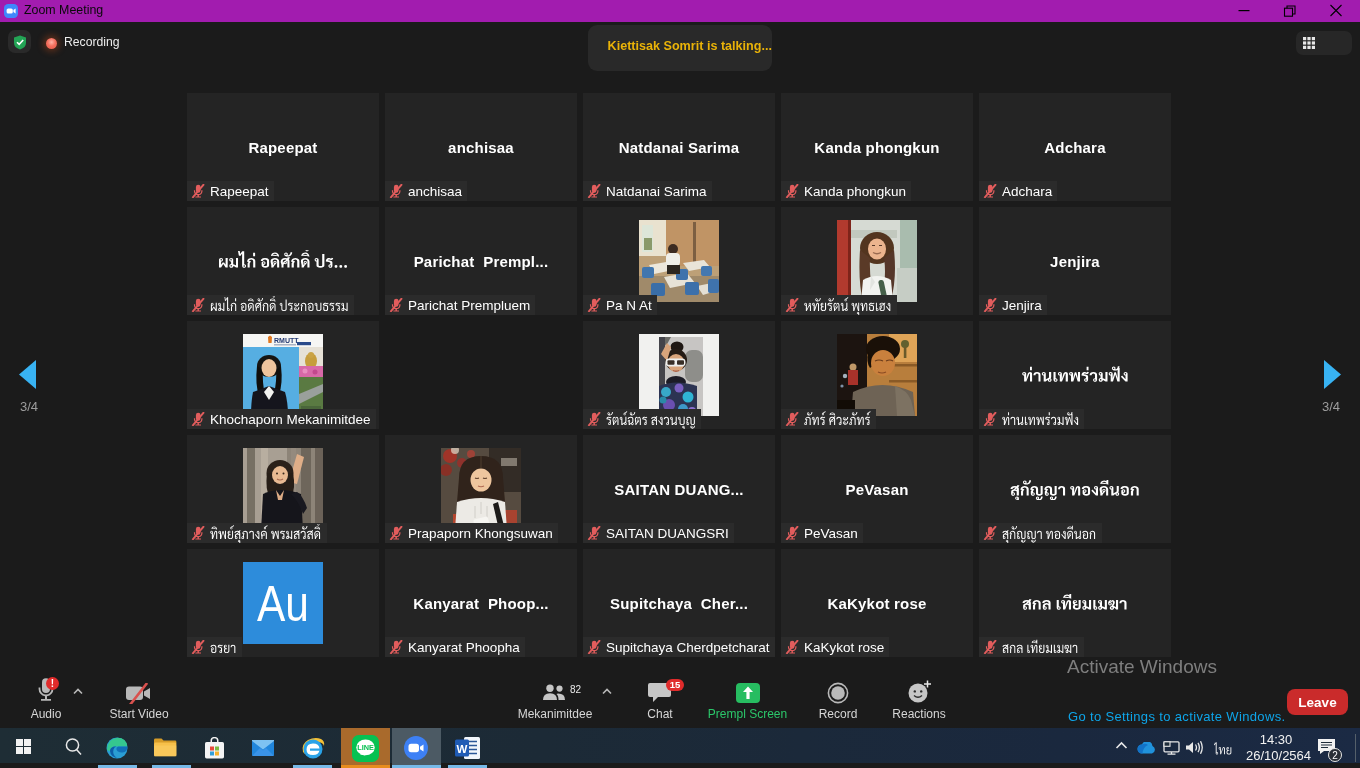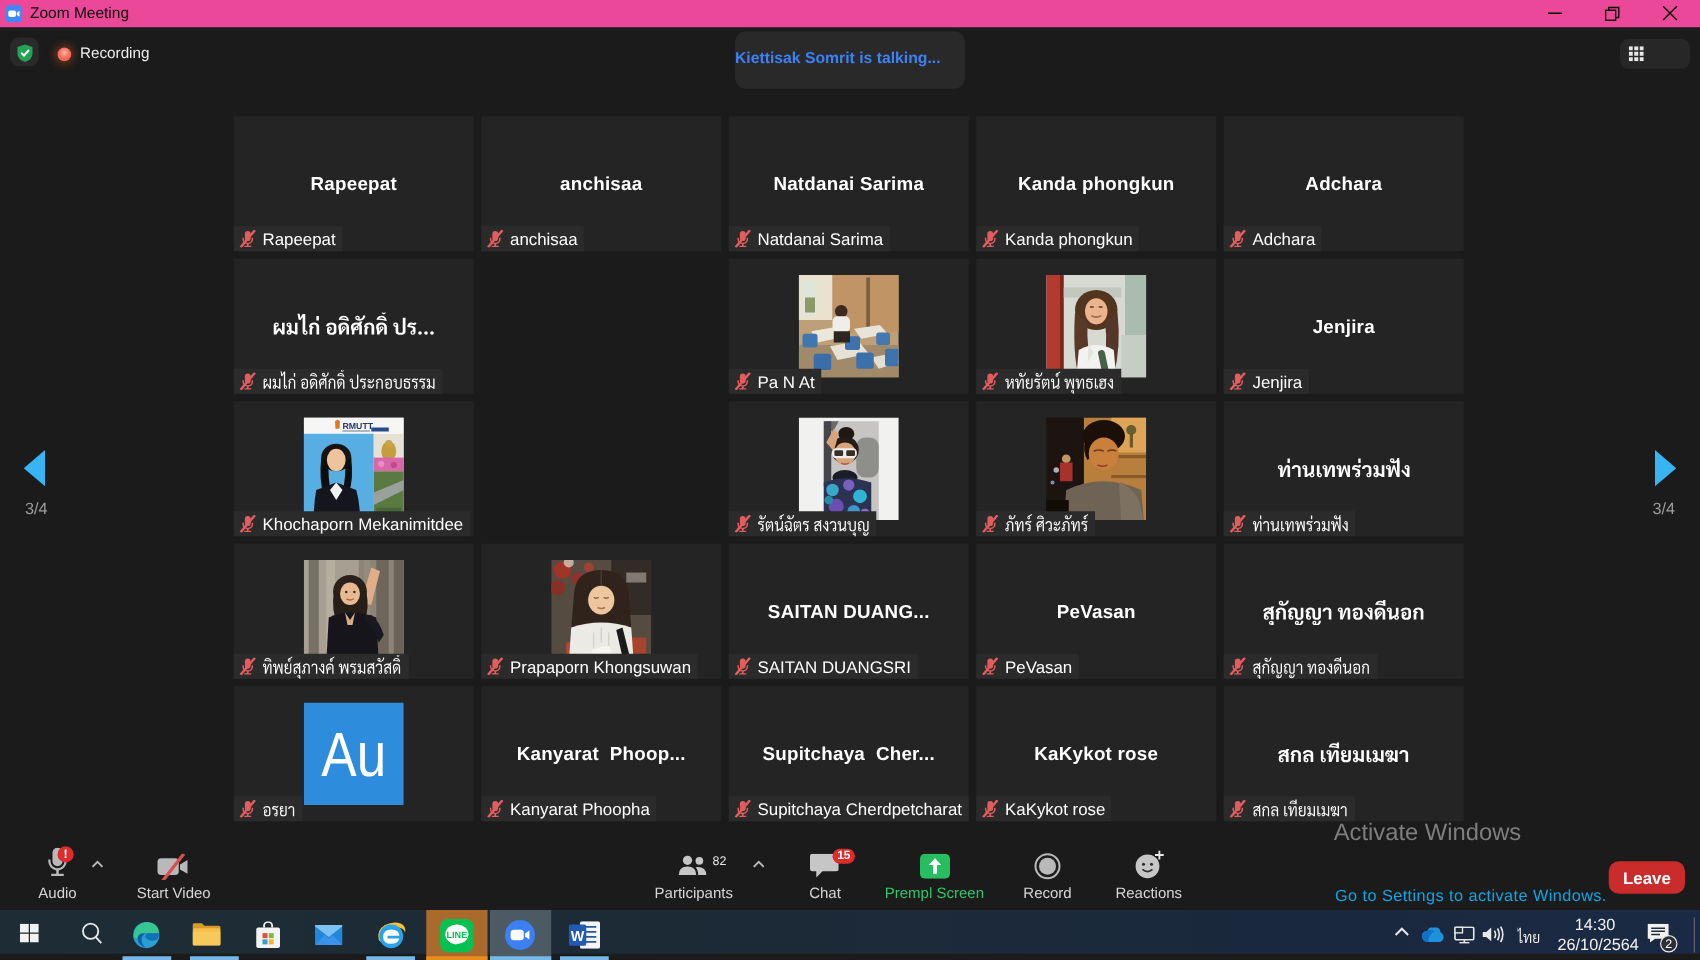--- a/index.html
+++ b/index.html
@@ -1,16 +1,16 @@
 <!DOCTYPE html>
 <html><head><meta charset="utf-8"><title>Zoom Meeting</title><style>
 html,body{margin:0;padding:0;width:1360px;height:768px;overflow:hidden;background:#1b1b1b;font-family:"Liberation Sans",sans-serif;}
 *{box-sizing:border-box}
 .abs{position:absolute}
-#titlebar{position:absolute;left:0;top:0;width:1360px;height:22px;background:#ec4899;text-align:right;}
+#titlebar{position:absolute;left:0;top:0;width:1360px;height:22px;background:#a21caf;text-align:right;}
 #titletext{position:absolute;left:24px;top:3px;font-size:12.4px;color:#0a0a0a;}
 #stage{position:absolute;left:0;top:22px;width:1360px;height:706px;background:#1b1b1b;}
 .tile{position:absolute;width:192px;height:108px;background:#242424;}
 .nm{position:absolute;left:0;top:0;width:100%;height:100%;display:flex;align-items:center;justify-content:center;color:#fff;font-size:15px;font-weight:bold;letter-spacing:.2px}
 .lb{position:absolute;left:0;bottom:0;height:20px;background:#2b2b2b;display:flex;align-items:center;padding:0 5px 0 4px;color:#fff;font-size:13.5px;white-space:nowrap;max-width:192px}
 .lb svg.mic{margin-right:5px;flex:none}
 .ph{position:absolute;left:56px;top:13px;width:80px;height:82px}
 .tbitem{position:absolute;text-align:center;color:#d6d6d6;font-size:12px}
 #taskbar{position:absolute;left:0;top:728px;width:1360px;height:35px;background:linear-gradient(90deg,#1e2d35 0%,#1c2a36 40%,#1a283e 78%,#1b2a44 100%);}
 .tline{position:absolute;top:37px;height:2.5px;background:#76b9e8}
@@ -34,21 +34,21 @@
     </svg>
 </div>
 <div id="stage">
 <div class="abs" style="left:8px;top:8px;width:23px;height:23px;background:#2a2a2a;border-radius:7px"></div>
 <svg class="abs" style="left:13px;top:13px" width="14" height="15" viewBox="0 0 14 15">
       <path d="M7 0.5 L13 2.5 L13 8 Q13 12.5 7 14.5 Q1 12.5 1 8 L1 2.5 Z" fill="#23a455"></path>
       <path d="M4 7.2 L6.2 9.4 L10.2 5" stroke="#fff" stroke-width="1.6" fill="none"></path>
     </svg>
 <div class="abs" style="left:46px;top:16px;width:11px;height:11px;border-radius:50%;background:radial-gradient(circle at 50% 38%,#ffb4a6 0%,#f4705e 45%,#e85a48 100%);box-shadow:0 0 6px 3px rgba(200,80,30,.35)"></div>
 <div class="abs" style="left:64px;top:13px;font-size:12.2px;color:#ededed">Recording</div>
-<div class="abs" style="left:588px;top:3px;width:184px;height:46px;background:#292929;border-radius:9px;text-align:left;line-height:43px;color:#3b82f6;font-size:12.6px;font-weight:bold">Kiettisak Somrit is talking...</div>
+<div class="abs" style="left:588px;top:3px;width:184px;height:46px;background:#292929;border-radius:9px;text-align:right;line-height:43px;color:#eab308;font-size:12.6px;font-weight:bold">Kiettisak Somrit is talking...</div>
 <div class="abs" style="left:1296px;top:9px;width:56px;height:24px;background:#272727;border-radius:7px"></div>
 <svg class="abs" style="left:1303px;top:15px" width="12" height="12" viewBox="0 0 12 12">
       <g fill="#e8e8e8">
         <rect x="0" y="0" width="3.2" height="3.2"></rect>
         <rect x="4.4" y="0" width="3.2" height="3.2"></rect>
         <rect x="8.8" y="0" width="3.2" height="3.2"></rect>
         <rect x="0" y="4.4" width="3.2" height="3.2"></rect>
         <rect x="4.4" y="4.4" width="3.2" height="3.2"></rect>
         <rect x="8.8" y="4.4" width="3.2" height="3.2"></rect>
         <rect x="0" y="8.8" width="3.2" height="3.2"></rect>
@@ -130,20 +130,30 @@
             <path d="M2.9 6.2 L4.1 6.2 L4.1 7 A3.1 3.1 0 0 0 10.3 7 L10.3 6.2 L11.5 6.2 L11.5 7 A4.3 4.3 0 0 1 7.9 11.2 L7.9 12.6 L10 12.6 L10 13.6 L4.4 13.6 L4.4 12.6 L6.5 12.6 L6.5 11.2 A4.3 4.3 0 0 1 2.9 7 Z"></path>
             <rect x="6.25" y="-2" width="1.9" height="18" transform="rotate(40 7.2 7)"></rect>
           </g>
         </svg>
         <svg width="139" height="19" viewBox="0 -14.95 139 19" style="display:block">
           <g transform="scale(0.880,1)">
             <path d="M7.7 -8.1V0.0H6.4L4.3 -3.1L2.2 0.0H1.0V-6.7Q1.0 -7.4 1.4 -7.8Q1.8 -8.2 2.5 -8.2Q3.1 -8.2 3.6 -7.8Q4.0 -7.4 4.0 -6.8Q4.0 -6.1 3.6 -5.7Q3.2 -5.3 2.6 -5.3Q2.4 -5.3 2.2 -5.4V-1.7L3.9 -4.2H4.7L6.5 -1.7V-8.1ZM1.9 -6.8Q1.9 -6.5 2.1 -6.3Q2.3 -6.1 2.5 -6.1Q2.8 -6.1 3.0 -6.3Q3.2 -6.5 3.2 -6.8Q3.2 -7.1 3.0 -7.2Q2.8 -7.4 2.5 -7.4Q2.3 -7.4 2.1 -7.2Q1.9 -7.1 1.9 -6.8Z M16.3 -8.1V0.0H15.1Q14.5 -0.5 13.8 -0.9Q13.1 -1.4 12.4 -1.6Q12.4 -1.5 12.4 -1.4Q12.4 -0.7 12.0 -0.3Q11.5 0.1 10.8 0.1Q10.2 0.1 9.7 -0.3Q9.3 -0.7 9.3 -1.4Q9.3 -2.0 9.7 -2.4Q10.2 -2.9 10.9 -2.9Q11.0 -2.9 11.0 -2.8V-5.4Q10.8 -5.3 10.6 -5.3Q10.0 -5.3 9.6 -5.7Q9.2 -6.1 9.2 -6.8Q9.2 -7.4 9.6 -7.8Q10.1 -8.2 10.7 -8.2Q11.4 -8.2 11.8 -7.8Q12.2 -7.4 12.2 -6.7V-2.6Q13.0 -2.4 13.8 -2.0Q14.5 -1.7 15.1 -1.2V-8.1ZM10.6 -6.1Q10.9 -6.1 11.1 -6.3Q11.3 -6.5 11.3 -6.8Q11.3 -7.1 11.1 -7.2Q10.9 -7.4 10.6 -7.4Q10.4 -7.4 10.2 -7.2Q10.0 -7.1 10.0 -6.8Q10.0 -6.5 10.2 -6.3Q10.4 -6.1 10.6 -6.1ZM11.5 -1.4Q11.5 -1.7 11.3 -1.8Q11.1 -2.0 10.8 -2.0Q10.5 -2.0 10.3 -1.8Q10.1 -1.7 10.1 -1.4Q10.1 -1.1 10.3 -0.9Q10.5 -0.7 10.8 -0.7Q11.1 -0.7 11.3 -0.9Q11.5 -1.1 11.5 -1.4Z M22.4 -1.3Q22.4 -0.7 22.0 -0.3Q21.6 0.1 20.9 0.1Q20.3 0.1 19.8 -0.3Q19.4 -0.7 19.4 -1.3V-12.2L17.9 -10.0L16.9 -10.4Q16.9 -11.6 16.4 -13.9H17.3Q17.7 -12.4 17.7 -11.2L19.5 -13.7H20.6V-2.6Q20.8 -2.7 21.0 -2.7Q21.6 -2.7 22.0 -2.3Q22.4 -1.9 22.4 -1.3ZM21.7 -1.3Q21.7 -1.6 21.5 -1.8Q21.3 -1.9 21.0 -1.9Q20.7 -1.9 20.5 -1.8Q20.3 -1.6 20.3 -1.3Q20.3 -1.0 20.5 -0.8Q20.7 -0.6 21.0 -0.6Q21.3 -0.6 21.5 -0.8Q21.7 -1.0 21.7 -1.3Z M23.8 -3.5Q23.8 -4.0 24.1 -4.5Q24.4 -4.9 24.9 -5.1Q24.3 -5.3 23.4 -5.3Q23.4 -6.2 23.9 -6.8Q24.3 -7.5 25.0 -7.8Q25.8 -8.2 26.7 -8.2Q28.1 -8.2 29.0 -7.4Q29.8 -6.7 29.8 -5.4V0.0H28.6V-5.3Q28.6 -6.2 28.1 -6.7Q27.5 -7.2 26.6 -7.2Q25.9 -7.2 25.3 -6.9Q24.8 -6.6 24.5 -6.0Q25.0 -5.9 25.5 -5.7Q25.9 -5.5 26.2 -5.3V-5.0Q25.6 -4.9 25.3 -4.5Q25.0 -4.1 25.0 -3.6V0.0H23.8Z M28.5 -12.6H29.7V-9.6H28.5Z M41.4 -5.8V-1.8Q41.4 -0.9 40.6 -0.4Q39.9 0.1 38.5 0.1Q37.1 0.1 36.3 -0.4Q35.6 -0.9 35.6 -1.8V-4.1Q35.6 -4.7 36.0 -5.1Q36.4 -5.6 37.1 -5.6Q37.7 -5.6 38.2 -5.2Q38.6 -4.8 38.6 -4.1Q38.6 -3.5 38.2 -3.1Q37.8 -2.7 37.2 -2.7Q37.0 -2.7 36.8 -2.8V-2.0Q36.8 -1.4 37.2 -1.1Q37.7 -0.8 38.5 -0.8Q39.4 -0.8 39.8 -1.1Q40.2 -1.4 40.2 -2.0V-5.8Q40.2 -6.5 39.7 -6.8Q39.1 -7.2 38.2 -7.2Q37.3 -7.2 36.7 -6.9Q36.1 -6.5 36.0 -5.9H34.8Q34.9 -7.0 35.9 -7.6Q36.8 -8.2 38.2 -8.2Q39.7 -8.2 40.5 -7.5Q41.4 -6.9 41.4 -5.8ZM36.5 -4.1Q36.5 -3.9 36.7 -3.7Q36.9 -3.5 37.2 -3.5Q37.4 -3.5 37.6 -3.7Q37.8 -3.9 37.8 -4.1Q37.8 -4.4 37.6 -4.6Q37.4 -4.8 37.2 -4.8Q36.9 -4.8 36.7 -4.6Q36.5 -4.4 36.5 -4.1Z M49.7 -5.4V0.0H48.5V-5.3Q48.5 -6.2 48.0 -6.7Q47.4 -7.2 46.5 -7.2Q45.7 -7.2 45.2 -7.0Q44.7 -6.7 44.5 -6.2Q44.2 -5.8 44.2 -5.3Q44.2 -5.0 44.3 -4.7Q44.4 -4.3 44.5 -3.7Q44.7 -3.1 44.7 -2.8Q44.8 -2.4 44.8 -2.1V-1.9Q45.1 -2.3 45.9 -3.0L46.2 -3.3Q45.7 -3.4 45.4 -3.7Q45.1 -4.0 45.1 -4.5Q45.1 -5.1 45.5 -5.4Q45.9 -5.8 46.4 -5.8Q47.0 -5.8 47.3 -5.4Q47.7 -5.0 47.7 -4.5Q47.7 -3.9 47.4 -3.5Q47.0 -3.0 46.4 -2.4Q45.7 -1.7 45.3 -1.1Q44.9 -0.6 44.9 0.0H43.7V-2.0Q43.7 -2.3 43.4 -3.3Q43.2 -4.0 43.1 -4.5Q43.0 -5.0 43.0 -5.3Q43.0 -6.1 43.4 -6.8Q43.8 -7.4 44.6 -7.8Q45.4 -8.2 46.5 -8.2Q48.0 -8.2 48.8 -7.4Q49.7 -6.7 49.7 -5.4ZM46.4 -3.9Q46.7 -3.9 46.9 -4.1Q47.0 -4.3 47.0 -4.5Q47.0 -4.8 46.9 -4.9Q46.7 -5.1 46.4 -5.1Q46.2 -5.1 46.0 -4.9Q45.8 -4.8 45.8 -4.5Q45.8 -4.3 46.0 -4.1Q46.2 -3.9 46.4 -3.9Z M44.7 -10.1Q43.9 -10.1 43.3 -10.0Q43.3 -11.2 44.2 -11.9Q45.0 -12.5 46.3 -12.5Q47.7 -12.5 48.6 -11.7Q49.5 -10.8 49.7 -9.3Q48.6 -9.7 47.3 -9.9Q46.0 -10.1 44.7 -10.1ZM46.3 -11.8Q45.6 -11.8 45.1 -11.5Q44.6 -11.2 44.4 -10.8Q44.7 -10.8 45.2 -10.8Q46.1 -10.8 47.0 -10.7Q47.9 -10.5 48.6 -10.3Q48.3 -11.0 47.7 -11.4Q47.1 -11.8 46.3 -11.8Z M57.5 -7.3Q58.1 -6.6 58.1 -5.5V0.0H57.0V-5.4Q57.0 -6.0 56.6 -6.5Q56.1 -6.0 55.5 -5.6Q55.8 -5.4 56.0 -5.1Q56.1 -4.8 56.1 -4.4Q56.1 -3.9 55.8 -3.5Q55.4 -3.2 54.9 -3.2Q54.6 -3.2 54.3 -3.3Q54.0 -3.5 53.8 -3.7Q53.5 -3.3 53.3 -2.7Q53.1 -2.0 53.1 -1.5V0.0H52.0V-2.0Q52.0 -2.2 51.9 -2.6Q51.8 -3.0 51.7 -3.4Q51.3 -4.7 51.3 -5.3Q51.3 -6.6 52.3 -7.4Q53.2 -8.2 54.8 -8.2Q55.8 -8.2 56.6 -7.9Q56.9 -8.4 57.0 -8.8H58.4Q58.2 -8.1 57.5 -7.3ZM56.0 -7.0Q55.5 -7.2 54.8 -7.2Q53.7 -7.2 53.1 -6.7Q52.5 -6.1 52.5 -5.2Q52.5 -4.9 52.6 -4.4Q52.7 -3.9 52.7 -3.7L52.8 -3.3Q53.0 -4.2 53.4 -4.9Q53.8 -5.5 54.4 -5.6Q55.3 -6.3 56.0 -7.0ZM55.4 -4.4Q55.4 -4.7 55.3 -4.9Q55.1 -5.0 54.9 -5.0Q54.6 -5.0 54.4 -4.9Q54.3 -4.7 54.3 -4.4Q54.3 -4.2 54.4 -4.0Q54.6 -3.8 54.9 -3.8Q55.1 -3.8 55.3 -4.0Q55.4 -4.2 55.4 -4.4Z M60.2 -12.9Q60.2 -11.9 59.8 -11.1Q59.3 -10.3 58.5 -9.9Q57.7 -9.5 56.7 -9.5Q55.9 -9.5 55.3 -9.7Q54.7 -10.0 54.4 -10.4Q54.0 -10.8 54.0 -11.4Q54.0 -12.0 54.4 -12.3Q54.8 -12.7 55.4 -12.7Q56.0 -12.7 56.4 -12.3Q56.8 -12.0 56.8 -11.4Q56.8 -11.0 56.7 -10.8Q56.6 -10.5 56.4 -10.3Q56.5 -10.3 56.7 -10.3Q57.9 -10.3 58.5 -11.0Q59.2 -11.7 59.2 -12.9ZM55.4 -10.7Q55.7 -10.7 55.9 -10.9Q56.1 -11.1 56.1 -11.4Q56.1 -11.6 55.9 -11.8Q55.7 -12.0 55.4 -12.0Q55.1 -12.0 55.0 -11.8Q54.8 -11.6 54.8 -11.4Q54.8 -11.1 55.0 -10.9Q55.1 -10.7 55.4 -10.7Z M60.2 -3.5Q60.2 -4.0 60.5 -4.5Q60.8 -4.9 61.3 -5.1Q60.7 -5.3 59.8 -5.3Q59.8 -6.2 60.3 -6.8Q60.7 -7.5 61.4 -7.8Q62.2 -8.2 63.1 -8.2Q64.5 -8.2 65.4 -7.4Q66.2 -6.7 66.2 -5.4V0.0H65.0V-5.3Q65.0 -6.2 64.5 -6.7Q63.9 -7.2 63.0 -7.2Q62.3 -7.2 61.7 -6.9Q61.2 -6.6 60.9 -6.0Q61.4 -5.9 61.9 -5.7Q62.3 -5.5 62.6 -5.3V-5.0Q62.0 -4.9 61.7 -4.5Q61.4 -4.1 61.4 -3.6V0.0H60.2Z M74.5 -5.4V0.0H73.3V-5.3Q73.3 -6.2 72.7 -6.7Q72.2 -7.2 71.2 -7.2Q70.5 -7.2 70.0 -7.0Q69.5 -6.7 69.2 -6.2Q69.0 -5.8 69.0 -5.3Q69.0 -5.0 69.1 -4.7Q69.1 -4.3 69.3 -3.7Q69.4 -3.1 69.5 -2.8Q69.6 -2.4 69.6 -2.1V-1.9Q69.9 -2.3 70.7 -3.0L71.0 -3.3Q70.5 -3.4 70.2 -3.7Q69.9 -4.0 69.9 -4.5Q69.9 -5.1 70.3 -5.4Q70.6 -5.8 71.2 -5.8Q71.8 -5.8 72.1 -5.4Q72.5 -5.0 72.5 -4.5Q72.5 -3.9 72.1 -3.5Q71.8 -3.0 71.1 -2.4Q70.4 -1.7 70.1 -1.1Q69.7 -0.6 69.6 0.0H68.5V-2.0Q68.5 -2.3 68.2 -3.3Q68.0 -4.0 67.9 -4.5Q67.8 -5.0 67.8 -5.3Q67.8 -6.1 68.2 -6.8Q68.6 -7.4 69.4 -7.8Q70.2 -8.2 71.2 -8.2Q72.7 -8.2 73.6 -7.4Q74.5 -6.7 74.5 -5.4ZM71.2 -3.9Q71.5 -3.9 71.6 -4.1Q71.8 -4.3 71.8 -4.5Q71.8 -4.8 71.6 -4.9Q71.5 -5.1 71.2 -5.1Q70.9 -5.1 70.8 -4.9Q70.6 -4.8 70.6 -4.5Q70.6 -4.3 70.8 -4.1Q70.9 -3.9 71.2 -3.9Z M69.5 -10.1Q68.7 -10.1 68.1 -10.0Q68.1 -11.2 68.9 -11.9Q69.7 -12.5 71.1 -12.5Q72.5 -12.5 73.4 -11.7Q74.3 -10.8 74.4 -9.3Q73.4 -9.7 72.1 -9.9Q70.8 -10.1 69.5 -10.1ZM71.1 -11.8Q70.4 -11.8 69.9 -11.5Q69.4 -11.2 69.2 -10.8Q69.5 -10.8 70.0 -10.8Q70.9 -10.8 71.8 -10.7Q72.7 -10.5 73.4 -10.3Q73.1 -11.0 72.5 -11.4Q71.8 -11.8 71.1 -11.8Z M75.3 -17.1Q75.3 -16.5 74.9 -16.2Q74.6 -15.9 73.8 -15.6L73.2 -15.5Q73.5 -15.3 73.6 -15.1Q73.7 -14.9 73.7 -14.6Q73.7 -14.1 73.4 -13.8Q73.1 -13.5 72.6 -13.5Q72.0 -13.5 71.7 -13.8Q71.4 -14.1 71.4 -14.6Q71.4 -15.1 71.7 -15.4Q72.0 -15.7 72.3 -15.9Q72.7 -16.0 73.3 -16.2Q73.9 -16.4 74.1 -16.5Q74.4 -16.7 74.4 -17.1ZM73.1 -14.5Q73.1 -14.7 72.9 -14.9Q72.8 -15.0 72.6 -15.0Q72.4 -15.0 72.2 -14.9Q72.1 -14.7 72.1 -14.5Q72.1 -14.3 72.2 -14.2Q72.4 -14.0 72.6 -14.0Q72.8 -14.0 72.9 -14.2Q73.1 -14.3 73.1 -14.5Z M87.1 -11.4V-1.8Q87.1 -0.9 86.3 -0.4Q85.5 0.1 84.1 0.1Q82.7 0.1 81.9 -0.4Q81.1 -0.9 81.1 -1.8V-5.4Q80.9 -5.3 80.7 -5.3Q80.0 -5.3 79.6 -5.7Q79.2 -6.1 79.2 -6.8Q79.2 -7.4 79.7 -7.8Q80.1 -8.2 80.7 -8.2Q81.4 -8.2 81.8 -7.8Q82.2 -7.4 82.2 -6.7V-1.9Q82.2 -1.4 82.7 -1.1Q83.2 -0.8 84.1 -0.8Q84.9 -0.8 85.4 -1.1Q85.9 -1.4 85.9 -1.9V-11.4ZM80.7 -6.1Q81.0 -6.1 81.1 -6.3Q81.3 -6.5 81.3 -6.8Q81.3 -7.1 81.1 -7.2Q81.0 -7.4 80.7 -7.4Q80.4 -7.4 80.2 -7.2Q80.0 -7.1 80.0 -6.8Q80.0 -6.5 80.2 -6.3Q80.4 -6.1 80.7 -6.1Z M89.8 -6.4Q91.4 -6.2 92.5 -5.7Q93.6 -5.2 93.6 -4.5V-1.3Q93.6 -0.7 93.2 -0.3Q92.7 0.1 92.1 0.1Q91.4 0.1 91.0 -0.3Q90.6 -0.7 90.6 -1.3Q90.6 -1.9 91.0 -2.3Q91.4 -2.7 92.0 -2.7Q92.2 -2.7 92.4 -2.6V-4.3Q92.4 -4.7 91.4 -5.1Q90.3 -5.4 88.6 -5.6Q88.6 -6.9 89.1 -7.5Q89.7 -8.2 90.6 -8.2Q90.9 -8.2 91.3 -8.1Q91.6 -8.1 92.1 -7.9Q92.8 -7.7 92.9 -7.7Q93.1 -7.7 93.2 -7.9Q93.4 -8.0 93.4 -8.3L94.3 -8.0Q94.2 -7.4 93.8 -7.1Q93.5 -6.8 93.1 -6.8Q92.9 -6.8 92.6 -6.8Q92.3 -6.9 92.0 -7.0Q91.9 -7.0 91.5 -7.1Q91.0 -7.2 90.7 -7.2Q90.4 -7.2 90.1 -7.0Q89.9 -6.8 89.8 -6.4ZM92.7 -1.3Q92.7 -1.6 92.5 -1.8Q92.3 -1.9 92.0 -1.9Q91.7 -1.9 91.5 -1.8Q91.4 -1.6 91.4 -1.3Q91.4 -1.0 91.5 -0.8Q91.7 -0.6 92.0 -0.6Q92.3 -0.6 92.5 -0.8Q92.7 -1.0 92.7 -1.3Z M95.5 -6.4Q95.5 -7.0 95.9 -7.4Q96.3 -7.8 97.0 -7.8Q97.6 -7.8 98.0 -7.4Q98.4 -7.0 98.4 -6.4Q98.4 -5.8 98.0 -5.5Q98.1 -5.4 98.2 -5.4Q99.2 -5.4 99.7 -6.1Q100.3 -6.7 100.3 -7.9H101.5Q101.4 -6.9 101.1 -6.2Q100.7 -5.4 99.9 -5.0Q99.2 -4.5 98.2 -4.5Q97.4 -4.5 96.8 -4.8Q96.2 -5.0 95.9 -5.4Q95.5 -5.8 95.5 -6.4ZM97.6 -6.4Q97.6 -6.7 97.4 -6.9Q97.3 -7.1 97.0 -7.1Q96.7 -7.1 96.5 -6.9Q96.3 -6.7 96.3 -6.4Q96.3 -6.1 96.5 -6.0Q96.7 -5.8 97.0 -5.8Q97.3 -5.8 97.4 -6.0Q97.6 -6.1 97.6 -6.4ZM95.5 -2.1Q95.5 -2.7 95.9 -3.2Q96.3 -3.6 97.0 -3.6Q97.6 -3.6 98.0 -3.2Q98.4 -2.7 98.4 -2.1Q98.4 -1.5 98.0 -1.2Q98.1 -1.2 98.2 -1.2Q99.2 -1.2 99.7 -1.8Q100.3 -2.5 100.3 -3.6H101.5Q101.4 -2.7 101.1 -1.9Q100.7 -1.1 99.9 -0.7Q99.2 -0.3 98.2 -0.3Q97.4 -0.3 96.8 -0.5Q96.2 -0.7 95.9 -1.1Q95.5 -1.6 95.5 -2.1ZM97.6 -2.2Q97.6 -2.4 97.4 -2.6Q97.3 -2.8 97.0 -2.8Q96.7 -2.8 96.5 -2.6Q96.3 -2.4 96.3 -2.2Q96.3 -1.9 96.5 -1.7Q96.7 -1.5 97.0 -1.5Q97.3 -1.5 97.4 -1.7Q97.6 -1.9 97.6 -2.2Z M103.4 -3.5Q103.4 -4.0 103.7 -4.5Q104.0 -4.9 104.4 -5.1Q103.9 -5.3 102.9 -5.3Q103.0 -6.2 103.4 -6.8Q103.9 -7.5 104.6 -7.8Q105.4 -8.2 106.3 -8.2Q107.7 -8.2 108.5 -7.4Q109.4 -6.7 109.4 -5.4V0.0H108.2V-5.3Q108.2 -6.2 107.6 -6.7Q107.1 -7.2 106.2 -7.2Q105.5 -7.2 104.9 -6.9Q104.3 -6.6 104.1 -6.0Q104.6 -5.9 105.1 -5.7Q105.5 -5.5 105.7 -5.3V-5.0Q105.2 -4.9 104.9 -4.5Q104.6 -4.1 104.6 -3.6V0.0H103.4Z M117.6 -5.8V-1.8Q117.6 -0.9 116.8 -0.4Q116.0 0.1 114.7 0.1Q113.3 0.1 112.5 -0.4Q111.8 -0.9 111.8 -1.8V-4.1Q111.8 -4.7 112.2 -5.1Q112.6 -5.6 113.3 -5.6Q113.9 -5.6 114.3 -5.2Q114.7 -4.8 114.7 -4.1Q114.7 -3.5 114.4 -3.1Q114.0 -2.7 113.3 -2.7Q113.2 -2.7 112.9 -2.8V-2.0Q112.9 -1.4 113.4 -1.1Q113.9 -0.8 114.7 -0.8Q115.5 -0.8 116.0 -1.1Q116.4 -1.4 116.4 -2.0V-5.8Q116.4 -6.5 115.8 -6.8Q115.3 -7.2 114.4 -7.2Q113.5 -7.2 112.9 -6.9Q112.3 -6.5 112.2 -5.9H111.0Q111.1 -7.0 112.0 -7.6Q113.0 -8.2 114.4 -8.2Q115.8 -8.2 116.7 -7.5Q117.6 -6.9 117.6 -5.8ZM112.7 -4.1Q112.7 -3.9 112.9 -3.7Q113.0 -3.5 113.3 -3.5Q113.6 -3.5 113.8 -3.7Q114.0 -3.9 114.0 -4.1Q114.0 -4.4 113.8 -4.6Q113.6 -4.8 113.3 -4.8Q113.0 -4.8 112.9 -4.6Q112.7 -4.4 112.7 -4.1Z M126.6 -8.1V-1.8Q126.6 -0.9 125.8 -0.4Q125.1 0.1 123.7 0.1Q122.3 0.1 121.5 -0.4Q120.8 -0.9 120.8 -1.8V-5.4Q120.6 -5.3 120.4 -5.3Q119.7 -5.3 119.3 -5.7Q118.9 -6.1 118.9 -6.8Q118.9 -7.4 119.4 -7.8Q119.8 -8.2 120.4 -8.2Q121.1 -8.2 121.5 -7.8Q122.0 -7.4 122.0 -6.7V-1.9Q122.0 -1.4 122.4 -1.1Q122.9 -0.8 123.7 -0.8Q124.5 -0.8 125.0 -1.1Q125.4 -1.4 125.4 -1.9V-8.1ZM120.4 -6.1Q120.7 -6.1 120.8 -6.3Q121.0 -6.5 121.0 -6.8Q121.0 -7.1 120.8 -7.2Q120.7 -7.4 120.4 -7.4Q120.1 -7.4 119.9 -7.2Q119.7 -7.1 119.7 -6.8Q119.7 -6.5 119.9 -6.3Q120.1 -6.1 120.4 -6.1Z M128.7 -1.7V-4.5H129.9V-1.7Q129.9 -1.3 130.3 -1.1Q130.7 -0.8 131.5 -0.8Q132.2 -0.8 132.6 -1.1Q133.0 -1.3 133.0 -1.7V-4.1Q133.0 -4.4 132.8 -4.6Q132.6 -4.8 132.1 -4.9Q131.5 -5.1 130.4 -5.3Q129.3 -5.5 128.3 -5.6Q128.3 -6.8 128.9 -7.5Q129.6 -8.2 130.6 -8.2Q130.9 -8.2 131.3 -8.1Q131.7 -8.1 132.3 -7.9Q132.3 -7.9 132.7 -7.8Q133.0 -7.7 133.2 -7.7Q133.7 -7.7 133.8 -8.2L134.7 -8.0Q134.6 -7.4 134.2 -7.1Q133.9 -6.8 133.4 -6.8Q133.0 -6.8 132.1 -7.0Q132.0 -7.0 131.5 -7.1Q131.0 -7.2 130.7 -7.2Q130.3 -7.2 130.0 -7.0Q129.7 -6.8 129.7 -6.4Q130.6 -6.3 131.6 -6.1Q132.6 -5.9 133.1 -5.7Q134.2 -5.2 134.2 -4.4V-1.7Q134.2 -0.8 133.5 -0.3Q132.7 0.1 131.5 0.1Q130.2 0.1 129.4 -0.3Q128.7 -0.8 128.7 -1.7Z M137.0 -6.4Q138.6 -6.2 139.7 -5.7Q140.7 -5.2 140.7 -4.5V-1.3Q140.7 -0.7 140.3 -0.3Q139.9 0.1 139.2 0.1Q138.6 0.1 138.1 -0.3Q137.7 -0.7 137.7 -1.3Q137.7 -1.9 138.1 -2.3Q138.5 -2.7 139.1 -2.7Q139.3 -2.7 139.6 -2.6V-4.3Q139.6 -4.7 138.5 -5.1Q137.5 -5.4 135.7 -5.6Q135.7 -6.9 136.3 -7.5Q136.8 -8.2 137.7 -8.2Q138.1 -8.2 138.4 -8.1Q138.7 -8.1 139.3 -7.9Q139.9 -7.7 140.1 -7.7Q140.3 -7.7 140.4 -7.9Q140.5 -8.0 140.6 -8.3L141.5 -8.0Q141.3 -7.4 141.0 -7.1Q140.7 -6.8 140.3 -6.8Q140.1 -6.8 139.7 -6.8Q139.4 -6.9 139.1 -7.0Q139.0 -7.0 138.6 -7.1Q138.2 -7.2 137.9 -7.2Q137.5 -7.2 137.3 -7.0Q137.0 -6.8 137.0 -6.4ZM139.8 -1.3Q139.8 -1.6 139.6 -1.8Q139.5 -1.9 139.2 -1.9Q138.9 -1.9 138.7 -1.8Q138.5 -1.6 138.5 -1.3Q138.5 -1.0 138.7 -0.8Q138.9 -0.6 139.2 -0.6Q139.5 -0.6 139.6 -0.8Q139.8 -1.0 139.8 -1.3Z M143.8 -6.4Q145.3 -6.2 146.4 -5.7Q147.5 -5.2 147.5 -4.5V-1.3Q147.5 -0.7 147.1 -0.3Q146.7 0.1 146.0 0.1Q145.3 0.1 144.9 -0.3Q144.5 -0.7 144.5 -1.3Q144.5 -1.9 144.9 -2.3Q145.3 -2.7 145.9 -2.7Q146.1 -2.7 146.3 -2.6V-4.3Q146.3 -4.7 145.3 -5.1Q144.3 -5.4 142.5 -5.6Q142.5 -6.9 143.0 -7.5Q143.6 -8.2 144.5 -8.2Q144.9 -8.2 145.2 -8.1Q145.5 -8.1 146.1 -7.9Q146.7 -7.7 146.9 -7.7Q147.0 -7.7 147.2 -7.9Q147.3 -8.0 147.4 -8.3L148.3 -8.0Q148.1 -7.4 147.8 -7.1Q147.4 -6.8 147.0 -6.8Q146.8 -6.8 146.5 -6.8Q146.2 -6.9 145.9 -7.0Q145.8 -7.0 145.4 -7.1Q145.0 -7.2 144.7 -7.2Q144.3 -7.2 144.1 -7.0Q143.8 -6.8 143.8 -6.4ZM146.6 -1.3Q146.6 -1.6 146.4 -1.8Q146.2 -1.9 145.9 -1.9Q145.6 -1.9 145.5 -1.8Q145.3 -1.6 145.3 -1.3Q145.3 -1.0 145.5 -0.8Q145.6 -0.6 145.9 -0.6Q146.2 -0.6 146.4 -0.8Q146.6 -1.0 146.6 -1.3Z M156.4 -8.1V0.0H155.2Q154.6 -0.5 153.9 -0.9Q153.1 -1.4 152.5 -1.6Q152.5 -1.5 152.5 -1.4Q152.5 -0.7 152.1 -0.3Q151.6 0.1 150.9 0.1Q150.2 0.1 149.8 -0.3Q149.4 -0.7 149.4 -1.4Q149.4 -2.0 149.8 -2.4Q150.3 -2.9 151.0 -2.9Q151.1 -2.9 151.1 -2.8V-5.4Q150.9 -5.3 150.7 -5.3Q150.1 -5.3 149.7 -5.7Q149.3 -6.1 149.3 -6.8Q149.3 -7.4 149.7 -7.8Q150.1 -8.2 150.8 -8.2Q151.5 -8.2 151.9 -7.8Q152.3 -7.4 152.3 -6.7V-2.6Q153.1 -2.4 153.9 -2.0Q154.6 -1.7 155.2 -1.2V-8.1ZM150.7 -6.1Q151.0 -6.1 151.2 -6.3Q151.4 -6.5 151.4 -6.8Q151.4 -7.1 151.2 -7.2Q151.0 -7.4 150.7 -7.4Q150.4 -7.4 150.3 -7.2Q150.1 -7.1 150.1 -6.8Q150.1 -6.5 150.3 -6.3Q150.4 -6.1 150.7 -6.1ZM151.6 -1.4Q151.6 -1.7 151.4 -1.8Q151.2 -2.0 150.9 -2.0Q150.6 -2.0 150.4 -1.8Q150.2 -1.7 150.2 -1.4Q150.2 -1.1 150.4 -0.9Q150.6 -0.7 150.9 -0.7Q151.2 -0.7 151.4 -0.9Q151.6 -1.1 151.6 -1.4Z" fill="#ffffff"></path>
           </g>
         </svg>
       </div>
+</div>
+<div class="tile" style="left:385px;top:185px">
+<div class="nm">Parichat&nbsp; Prempl...</div>
+<div class="lb"><svg class="mic" width="14" height="14" viewBox="0 0 14 14">
+          <g fill="#e25d5d">
+            <rect x="4.9" y="0.8" width="4.6" height="8" rx="2.3"></rect>
+            <path d="M2.9 6.2 L4.1 6.2 L4.1 7 A3.1 3.1 0 0 0 10.3 7 L10.3 6.2 L11.5 6.2 L11.5 7 A4.3 4.3 0 0 1 7.9 11.2 L7.9 12.6 L10 12.6 L10 13.6 L4.4 13.6 L4.4 12.6 L6.5 12.6 L6.5 11.2 A4.3 4.3 0 0 1 2.9 7 Z"></path>
+            <rect x="6.25" y="-2" width="1.9" height="18" transform="rotate(40 7.2 7)"></rect>
+          </g>
+        </svg>Parichat Prempluem</div>
 </div>
 <div class="tile" style="left:583px;top:185px">
 <div class="ph"><svg width="80" height="82" viewBox="0 0 80 82">
           <rect width="80" height="82" fill="#bda077"></rect>
 <rect x="0" y="0" width="27" height="36" fill="#e9e2cf"></rect>
           <rect x="3" y="5" width="11" height="27" fill="#dde6d8"></rect>
 <rect x="5" y="18" width="8" height="12" fill="#8a9a6a"></rect>
 <rect x="27" y="0" width="53" height="46" fill="#c09465"></rect>
           <rect x="54" y="2" width="3" height="42" fill="#7c5f42"></rect>
 <rect x="0" y="56" width="80" height="26" fill="#a08a6a"></rect>
@@ -552,21 +562,21 @@
         <circle cx="8" cy="4.2" r="3.7"></circle>
         <path d="M1 16 Q1 9.2 8 9.2 Q15 9.2 15 16 Z"></path>
         <circle cx="17.5" cy="4.6" r="3.1"></circle>
         <path d="M16 9.6 Q23 9.6 23 16 L16.5 16 Q16.5 11.5 14.5 9.9 Z"></path>
       </g>
     </svg>
 <div class="abs" style="left:570px;top:662px;font-size:10px;color:#e8e8e8">82</div>
 <svg class="abs" style="left:602px;top:666px" width="10" height="7" viewBox="0 0 10 7">
       <path d="M1 5.5 L5 1.5 L9 5.5" stroke="#b9b9b9" stroke-width="1.6" fill="none"></path>
     </svg>
-<div class="tbitem" style="left:515px;top:685px;width:80px">Participants</div>
+<div class="tbitem" style="left:515px;top:685px;width:80px">Mekanimitdee</div>
 <svg class="abs" style="left:648px;top:661px" width="23" height="20" viewBox="0 0 23 20">
       <path d="M2 0 L21 0 Q23 0 23 2 L23 12 Q23 14 21 14 L10 14 L5 19 L5 14 L2 14 Q0 14 0 12 L0 2 Q0 0 2 0 Z" fill="#c6c6c6"></path>
     </svg>
 <div class="abs" style="left:666px;top:657px;min-width:18px;height:12px;border-radius:6px;background:#e02b2b;color:#fff;font-size:9.5px;font-weight:bold;text-align:center;line-height:12px;padding:0 2px">15</div>
 <div class="tbitem" style="left:630px;top:685px;width:60px">Chat</div>
 <svg class="abs" style="left:736px;top:661px" width="24" height="20" viewBox="0 0 24 20">
       <rect width="24" height="20" rx="4" fill="#27bd61"></rect>
       <path d="M12 3.5 L17 9 L13.6 9 L13.6 16 L10.4 16 L10.4 9 L7 9 Z" fill="#fff"></path>
     </svg>
 <div class="tbitem" style="left:705px;top:685px;width:85px;color:#2bc76a">Prempl Screen</div>

